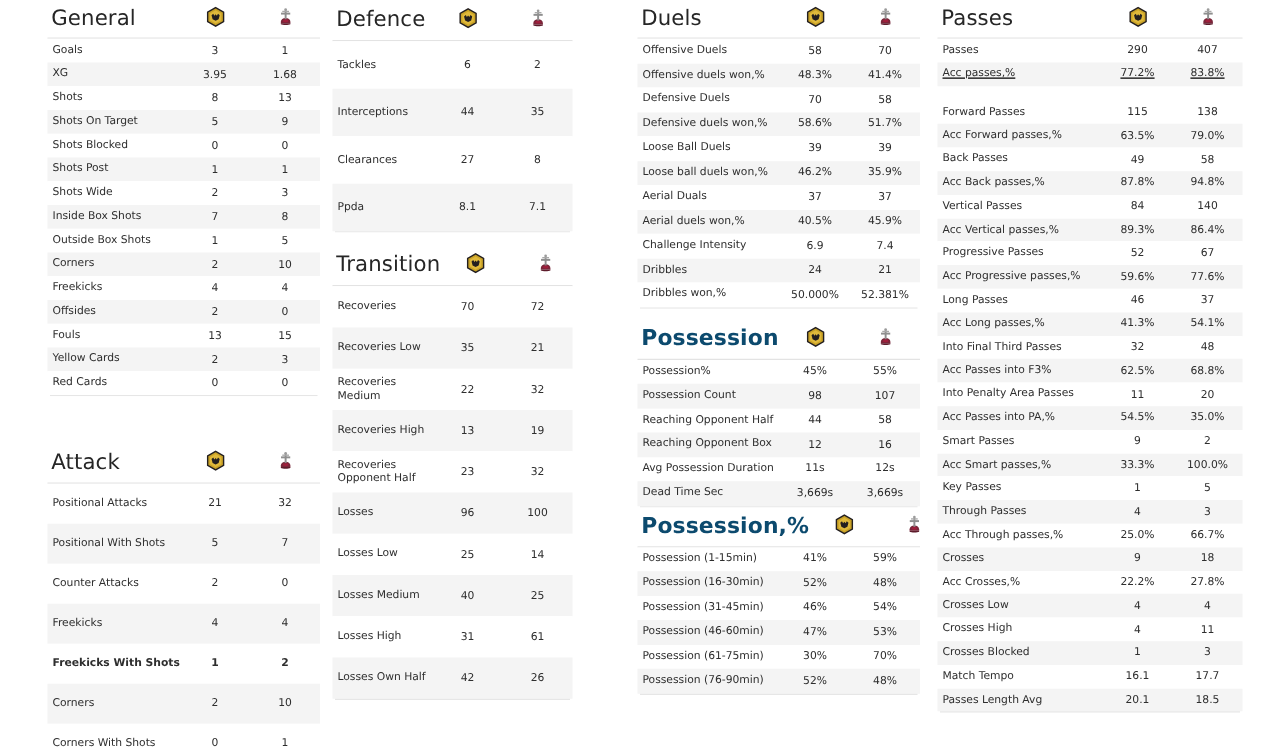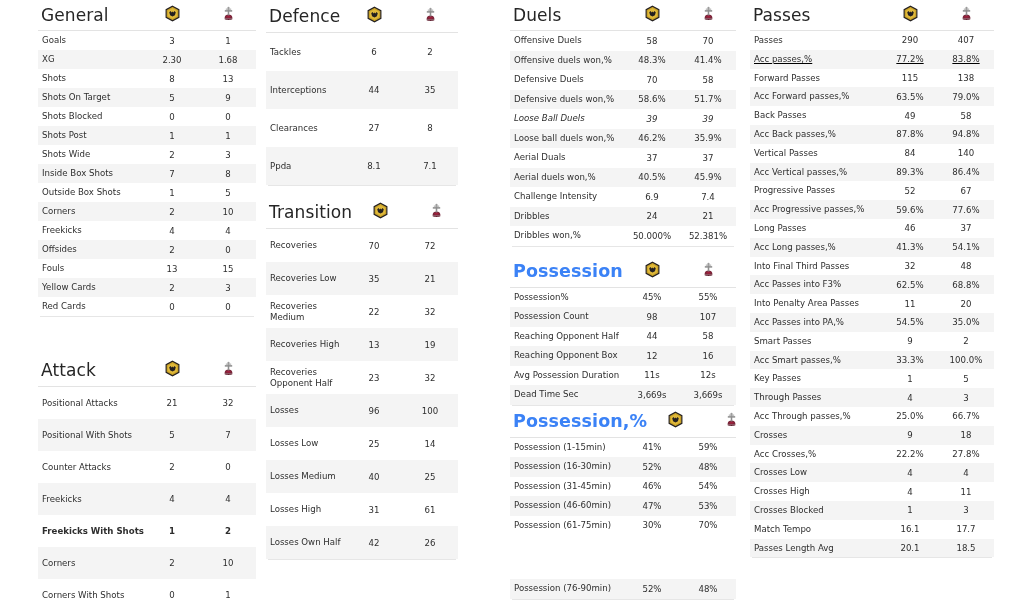--- a/index.html
+++ b/index.html
@@ -40,21 +40,21 @@
     font-size: 17px;
     color: #262626;
     font-weight: 400;
     letter-spacing: 0.1px;
     white-space: nowrap;
     padding-left: 3px;
   }
   .section.bold .section-title {
     font-weight: 700;
     font-size: 17.5px;
-    color: #3b82f6;
+    color: #0c4a6e;
   }
   .head-badge {
     flex: 0 0 auto;
     width: 56px;
     display: flex;
     justify-content: center;
     align-items: center;
   }
 
   .row {
@@ -124,21 +124,21 @@
   </span>
 </div>
         </div>
         <div class="row" style="height: 19px;">
           <div class="label">Goals</div>
           <div class="val">3</div>
           <div class="val">1</div>
         </div>
         <div class="row alt" style="height: 19px;">
           <div class="label">XG</div>
-          <div class="val">2.30</div>
+          <div class="val">3.95</div>
           <div class="val">1.68</div>
         </div>
         <div class="row" style="height: 19px;">
           <div class="label">Shots</div>
           <div class="val">8</div>
           <div class="val">13</div>
         </div>
         <div class="row alt" style="height: 19px;">
           <div class="label">Shots On Target</div>
           <div class="val">5</div>
@@ -444,21 +444,21 @@
         <div class="row" style="height: 19.5px;">
           <div class="label">Defensive Duels</div>
           <div class="val">70</div>
           <div class="val">58</div>
         </div>
         <div class="row alt" style="height: 19.5px;">
           <div class="label">Defensive duels won,%</div>
           <div class="val">58.6%</div>
           <div class="val">51.7%</div>
         </div>
-        <div class="row" style="height: 19.5px; font-style: italic;">
+        <div class="row" style="height: 19.5px;">
           <div class="label">Loose Ball Duels</div>
           <div class="val">39</div>
           <div class="val">39</div>
         </div>
         <div class="row alt" style="height: 19.5px;">
           <div class="label">Loose ball duels won,%</div>
           <div class="val">46.2%</div>
           <div class="val">35.9%</div>
         </div>
         <div class="row" style="height: 19.5px;">
@@ -595,21 +595,21 @@
         <div class="row alt" style="height: 19.5px;">
           <div class="label">Possession (46-60min)</div>
           <div class="val">47%</div>
           <div class="val">53%</div>
         </div>
         <div class="row" style="height: 19.5px;">
           <div class="label">Possession (61-75min)</div>
           <div class="val">30%</div>
           <div class="val">70%</div>
         </div>
-        <div class="row alt" style="height: 19.5px; margin-top: 44px;">
+        <div class="row alt" style="height: 19.5px;">
           <div class="label">Possession (76-90min)</div>
           <div class="val">52%</div>
           <div class="val">48%</div>
         </div>
         <div class="under-rule"></div>
       </div>
     </div>
     <div class="column" id="col-4">
       <div class="section">
         <div class="section-head" style="height: 31px;">
@@ -642,21 +642,21 @@
         <div class="row" style="height: 18.8px;">
           <div class="label">Passes</div>
           <div class="val">290</div>
           <div class="val">407</div>
         </div>
         <div class="row alt" style="height: 18.8px; text-decoration: underline;">
           <div class="label">Acc passes,%</div>
           <div class="val">77.2%</div>
           <div class="val">83.8%</div>
         </div>
-        <div class="row" style="height: 18.8px;">
+        <div class="row" style="height: 18.8px; margin-top: 12px;">
           <div class="label">Forward Passes</div>
           <div class="val">115</div>
           <div class="val">138</div>
         </div>
         <div class="row alt" style="height: 18.8px;">
           <div class="label">Acc Forward passes,%</div>
           <div class="val">63.5%</div>
           <div class="val">79.0%</div>
         </div>
         <div class="row" style="height: 18.8px;">

